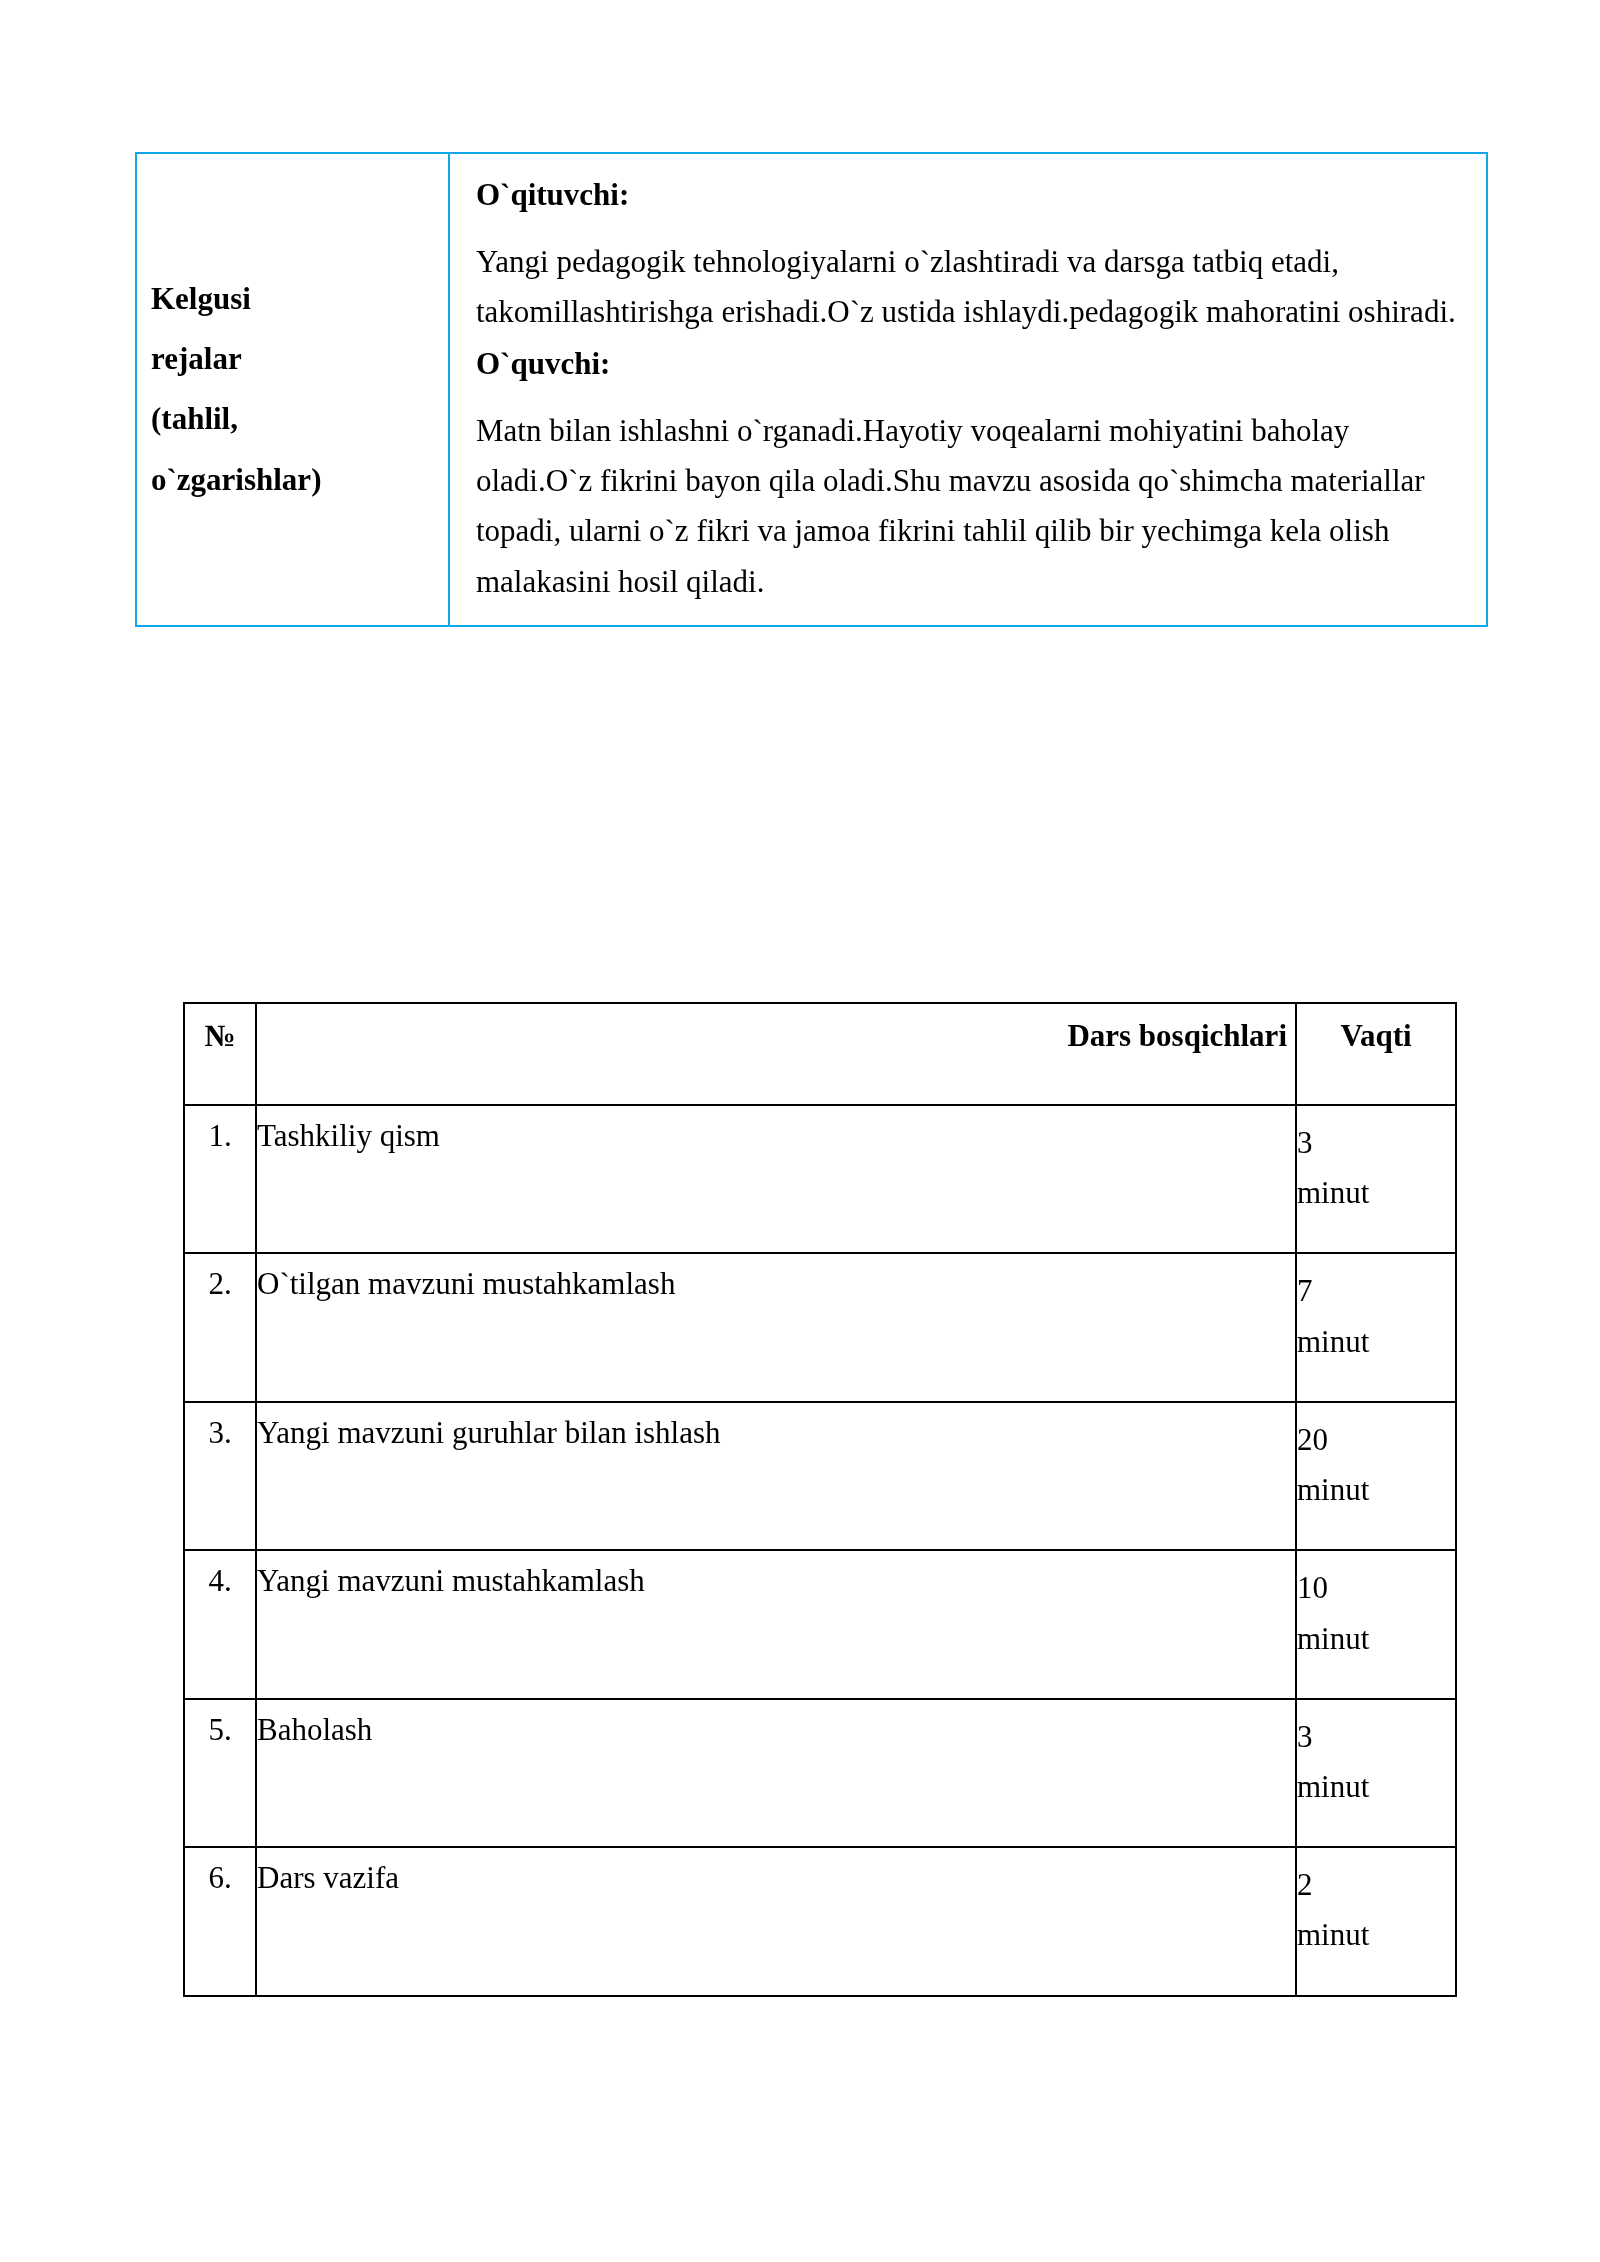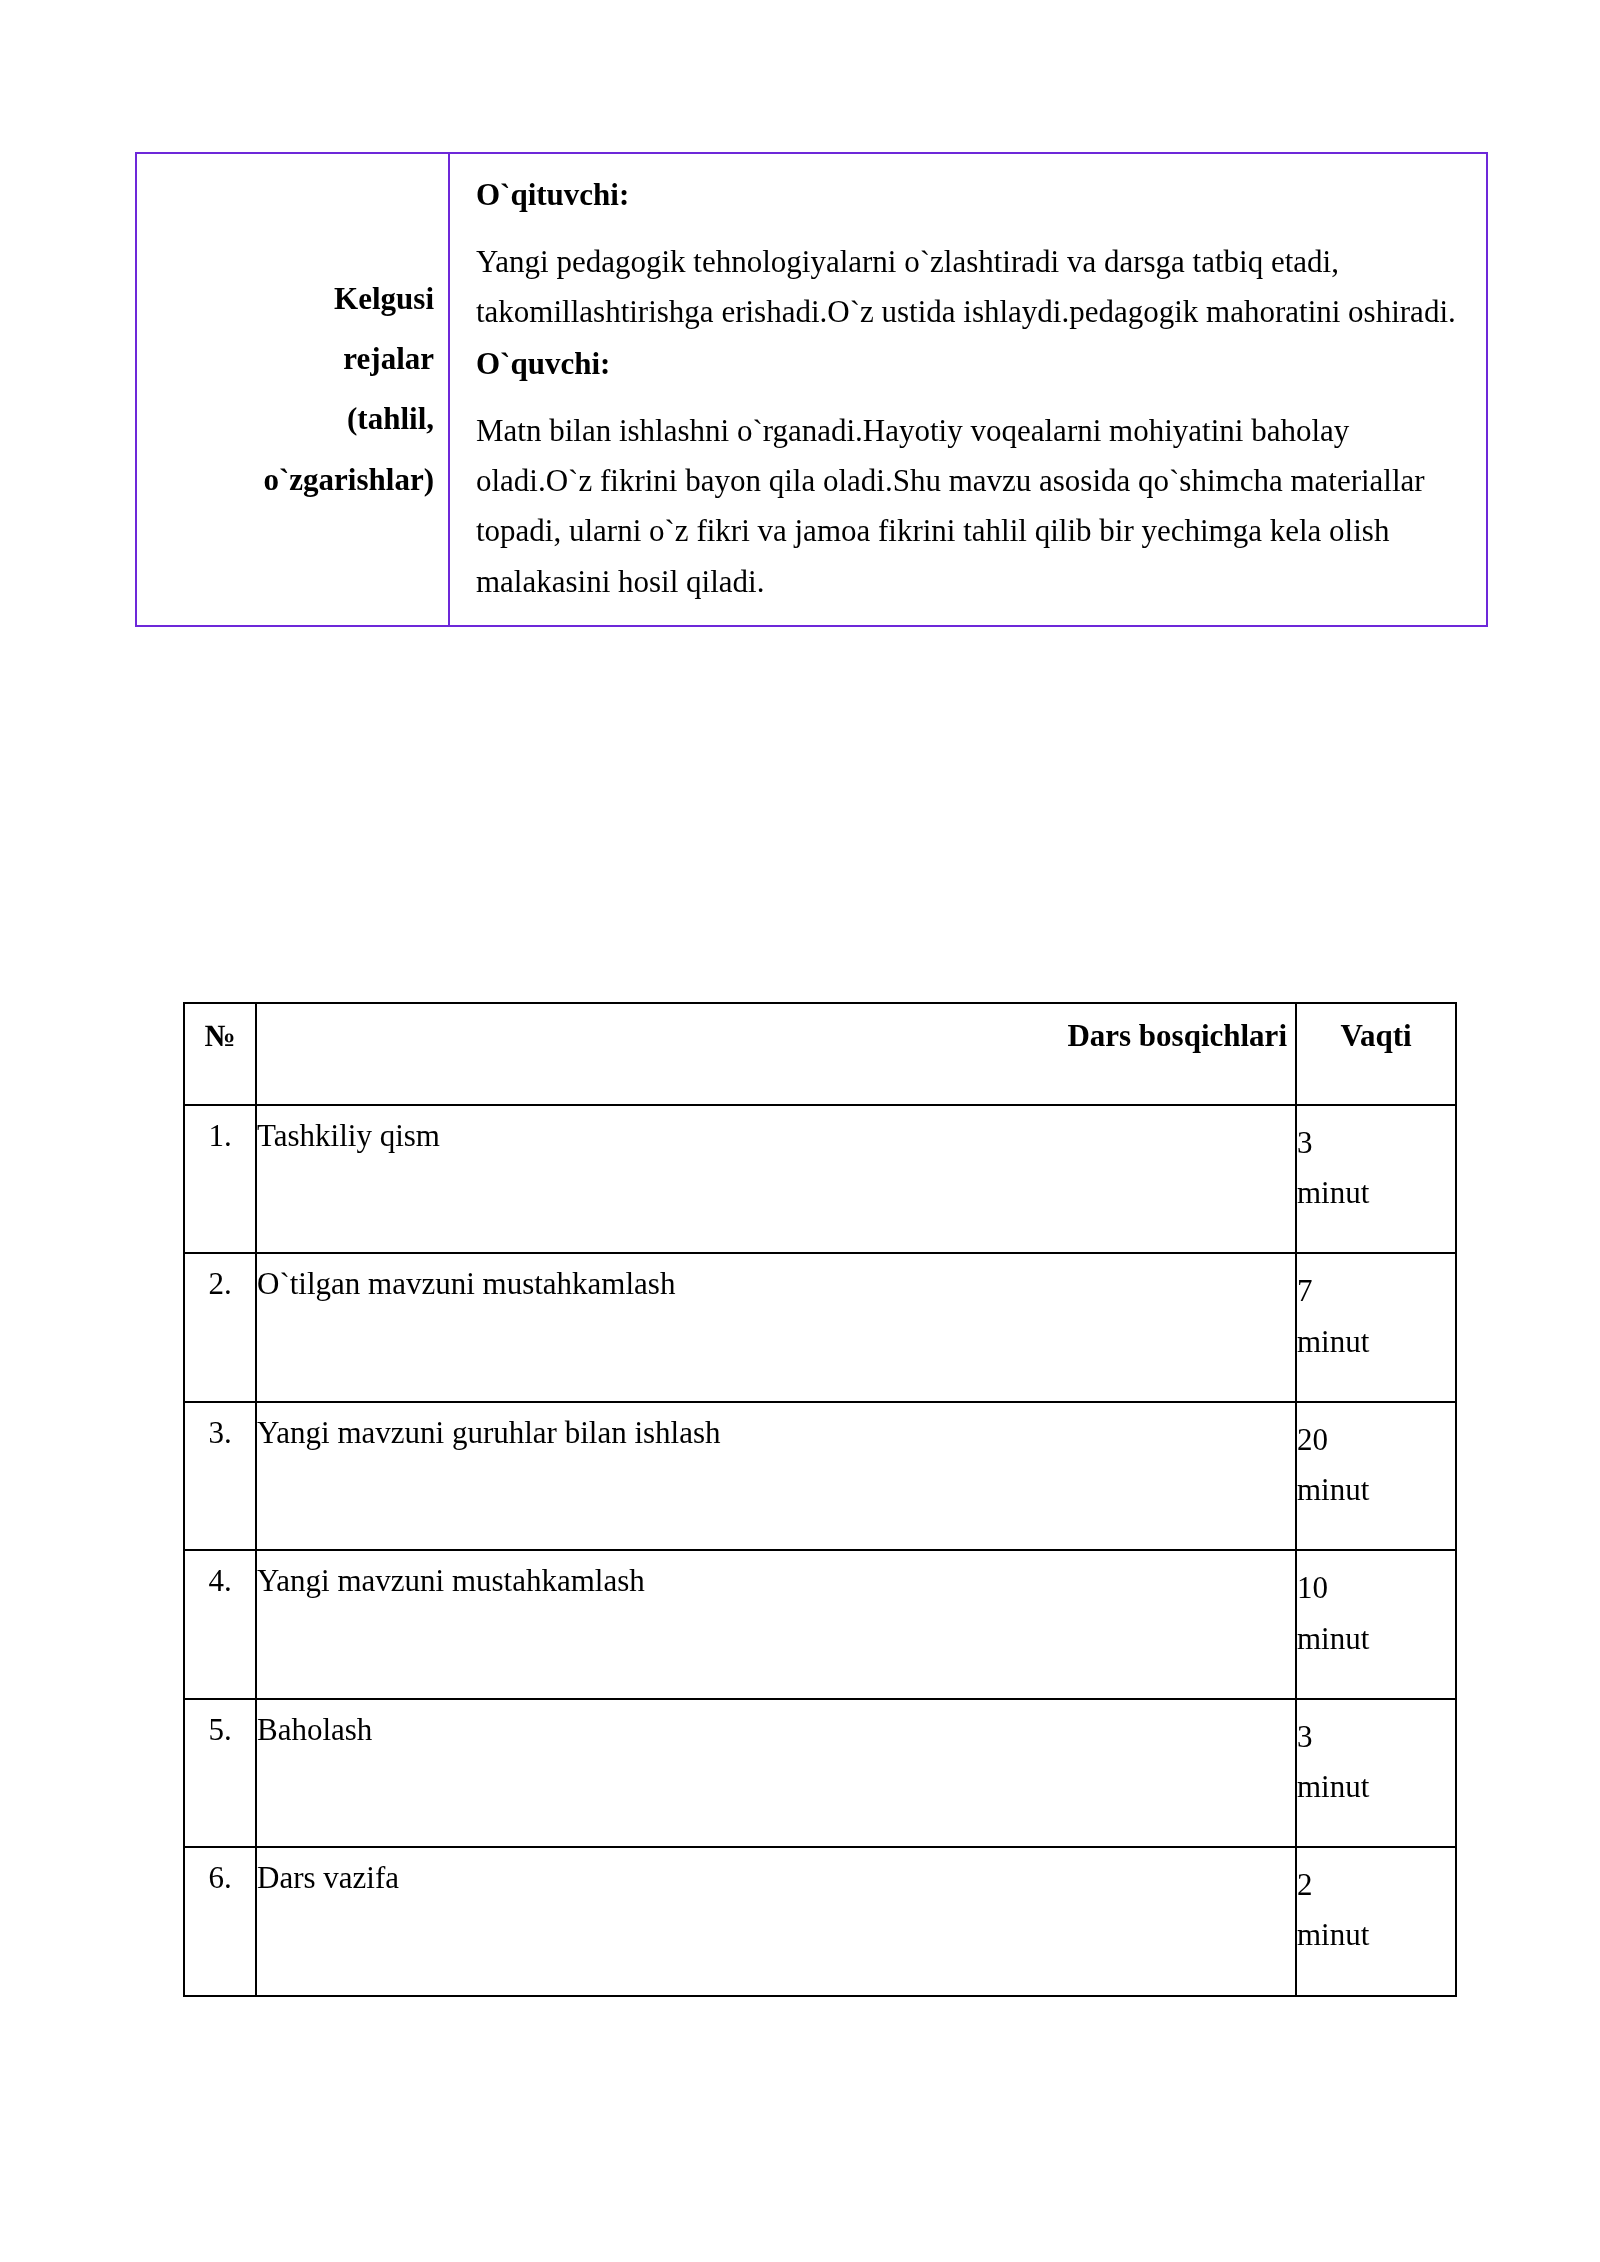--- a/index.html
+++ b/index.html
@@ -28,28 +28,28 @@
   
   .plans-table {
     position: absolute;
     left: 135px;
     top: 152px;
     width: 1353px;
     border-collapse: collapse;
     table-layout: fixed;
   }
   .plans-table td {
-    border: 2px solid #6d28d9;
+    border: 2px solid #0ea5e9;
     vertical-align: top;
     padding: 0;
   }
   .plans-label-cell {
     width: 283px;
     vertical-align: middle !important;
-    text-align: right;
+    text-align: left;
     padding: 10px 14px 10px 14px !important;
   }
   .plans-label {
     font-weight: bold;
     font-size: 31px;
     line-height: 1.95;
   }
   .plans-body-cell {
     padding: 14px 30px 18px 26px !important;
   }

